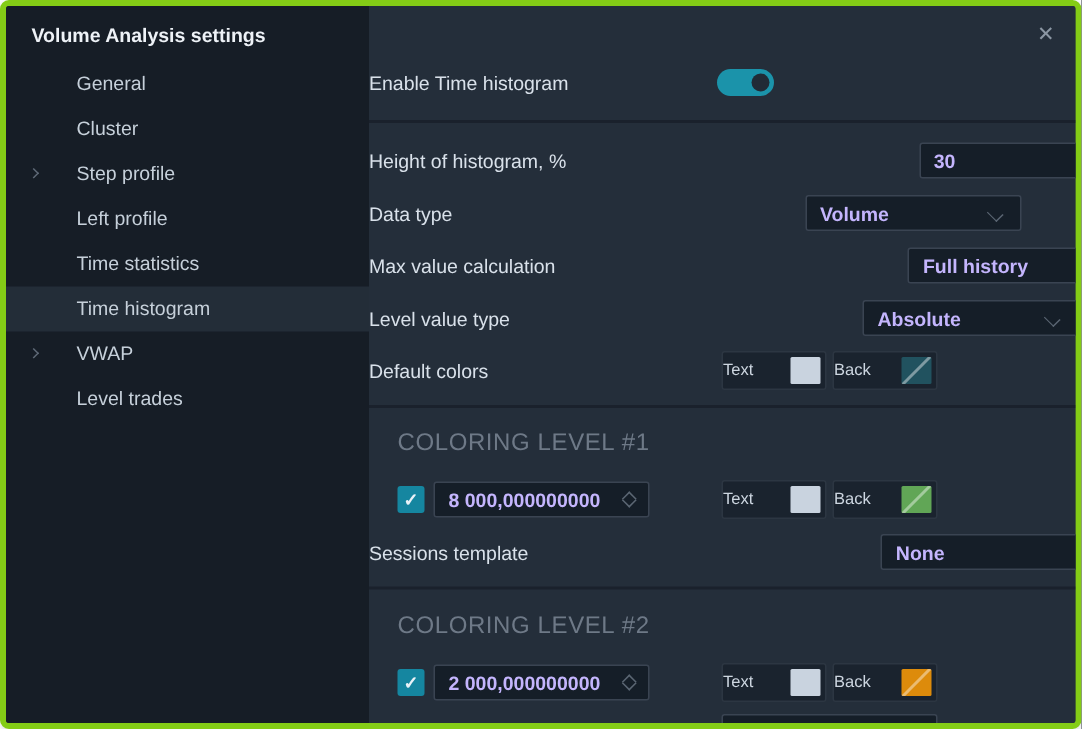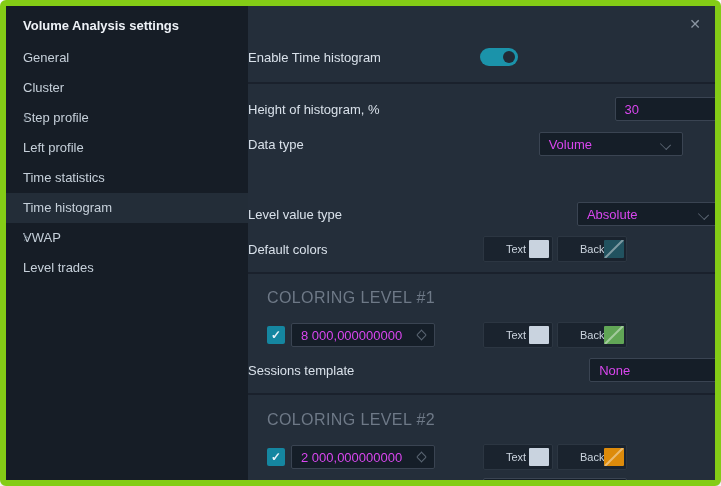--- a/index.html
+++ b/index.html
@@ -5,21 +5,21 @@
   * { box-sizing: border-box; }
   body {
     margin: 0;
     background: #ffffff;
     font-family: "Liberation Sans", sans-serif;
   }
   .window {
     position: relative;
     width: 721px;
     height: 486px;
-    border: 6px solid #84cc16;
+    border: 4px solid #84cc16;
     border-radius: 6px;
     overflow: hidden;
     background: #242e3a;
     display: flex;
     box-shadow: 0 1px 4px rgba(0,0,0,0.15);
   }
 
   
   .sidebar {
     width: 242px;
@@ -30,21 +30,21 @@
     padding: 12px 0 0 17px;
     font-size: 13px;
     font-weight: bold;
     color: #eef2f7;
   }
   .nav { margin-top: 10px; }
   .nav-item {
     position: relative;
     height: 30px;
     line-height: 30px;
-    padding-left: 17px;
+    padding-left: 47px;
     font-size: 13px;
     color: #c6d0da;
     cursor: default;
   }
   .nav-item.selected { background: #232d38; }
   .chev-right {
     position: absolute;
     left: 16px;
     top: 12px;
     width: 5px; height: 5px;
@@ -102,22 +102,23 @@
     background: #151e28;
     border: 1px solid #3a4452;
     border-radius: 2px;
     display: flex;
     align-items: center;
     position: relative;
   }
   .field .val {
     margin-left: 9px;
     font-size: 13px;
-    color: #d946ef;
+    color: #c4b5fd;
     white-space: nowrap;
+    font-weight: bold;
   }
   .chev-down {
     position: absolute;
     right: 12px;
     top: 7px;
     width: 9px; height: 9px;
     border-right: 1.5px solid #5b6673;
     border-bottom: 1.5px solid #5b6673;
     transform: rotate(45deg) scaleY(0.75);
   }
@@ -176,21 +177,21 @@
     height: 26px;
     width: 70px;
     background: #1a232e;
     border: 1px solid #2c3642;
     border-radius: 2px;
     display: flex;
     align-items: center;
     justify-content: space-between;
   }
   .color-btn .cb-label {
-    margin-left: 22px;
+    margin-left: 0;
     font-size: 11px;
     color: #cdd6e0;
   }
   .swatch {
     width: 20px; height: 18px;
     margin-right: 3px;
     border-radius: 1px;
     position: relative;
     overflow: hidden;
     flex: none;
@@ -265,20 +266,27 @@
     </div>
 
     <div class="row" style="top:126px;height:24px">
       <span class="label">Data type</span>
       <div class="ctrl field">
         <span class="val">Volume</span>
         <i class="chev-down"></i>
       </div>
     </div>
 
+    <div class="row" style="top:161px;height:24px">
+      <span class="label">Max value calculation</span>
+      <div class="ctrl field">
+        <span class="val">Full history</span>
+
+      </div>
+    </div>
 
     <div class="row" style="top:196px;height:24px">
       <span class="label">Level value type</span>
       <div class="ctrl field">
         <span class="val">Absolute</span>
         <i class="chev-down"></i>
       </div>
     </div>
 
     <div class="row" style="top:230px;height:26px">

